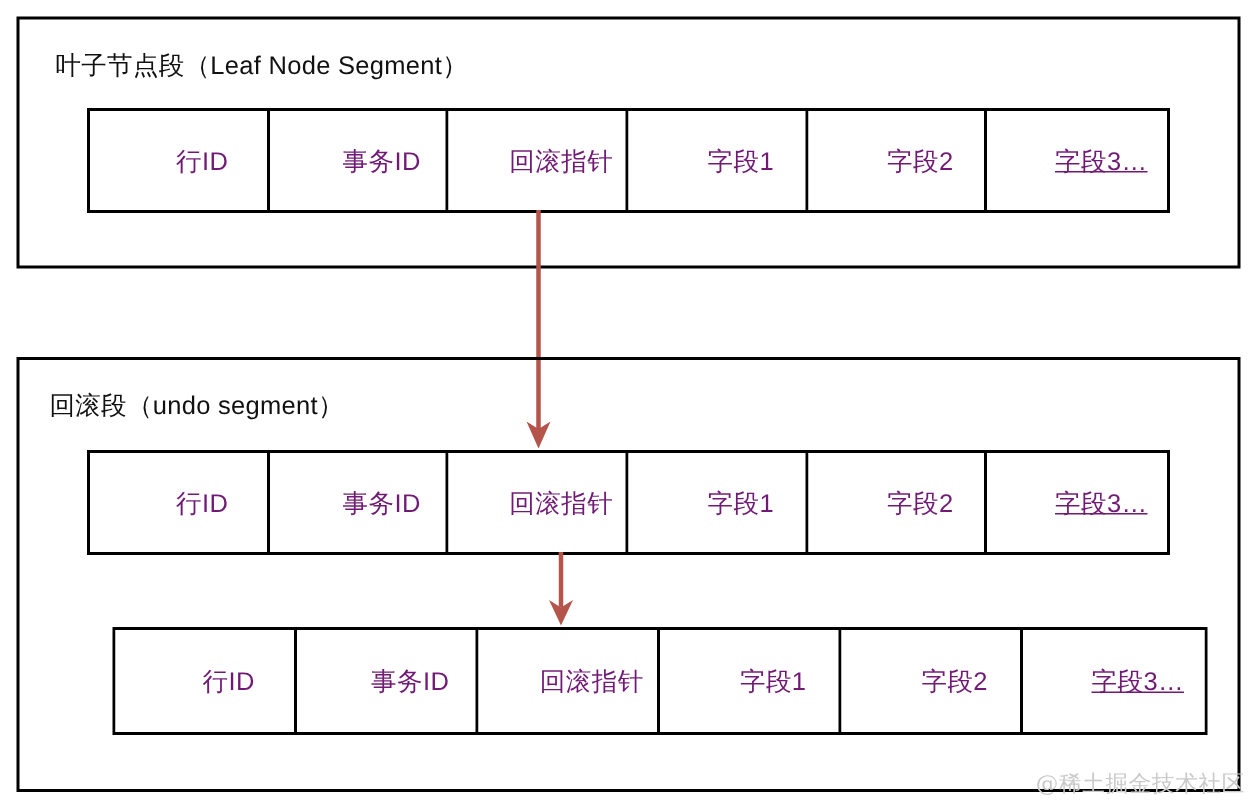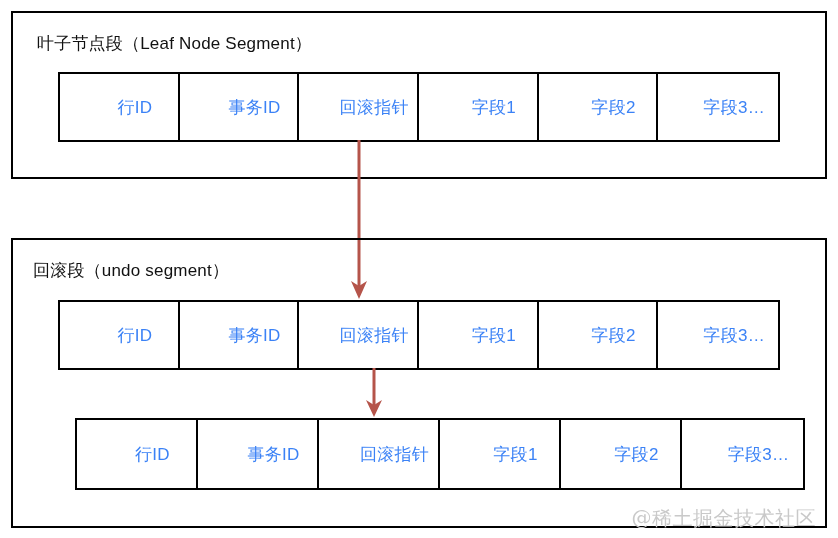--- a/index.html
+++ b/index.html
@@ -52,26 +52,26 @@
     background: #ffffff;
   }
   .record-cell {
     box-sizing: border-box;
     border-right: 2px solid #000000;
     display: flex;
     align-items: center;
     justify-content: center;
     font-size: 17px;
     letter-spacing: 0.3px;
-    color: #3b82f6;
+    color: #701a75;
     white-space: nowrap;
     background: #ffffff;
     padding-left: 32px;
   }
-  .record-cell:last-child { border-right: none; }
+  .record-cell:last-child { border-right: none; text-decoration: underline; }
 
   #record-row-leaf  { left: 58px; top: 72px;  width: 722px; height: 70px; }
   #record-row-undo1 { left: 58px; top: 300px; width: 722px; height: 70px; }
   #record-row-undo2 { left: 75px; top: 418px; width: 730px; height: 72px; }
 
   #record-row-leaf  .record-cell,
   #record-row-undo1 .record-cell { width: 120.33px; }
   #record-row-undo2 .record-cell { width: 121.66px; }
 
   
@@ -87,23 +87,23 @@
   .arrow-head {
     fill: #b5544a;
   }
 
   #arrow-leaf-to-undo { left: 344px; top: 140px; width: 30px; height: 160px; }
   #arrow-undo-to-undo { left: 359px; top: 368px; width: 30px; height: 50px; }
 
   
   #watermark {
     position: absolute;
-    right: 22px;
+    right: 8px;
     bottom: 6px;
-    font-size: 20px;
+    font-size: 15px;
     color: #c9c9c9;
     letter-spacing: 0.5px;
     white-space: nowrap;
     user-select: none;
     font-family: "DejaVu Serif", "Liberation Serif", serif;
   }
 </style>
 </head>
 <body>
 

